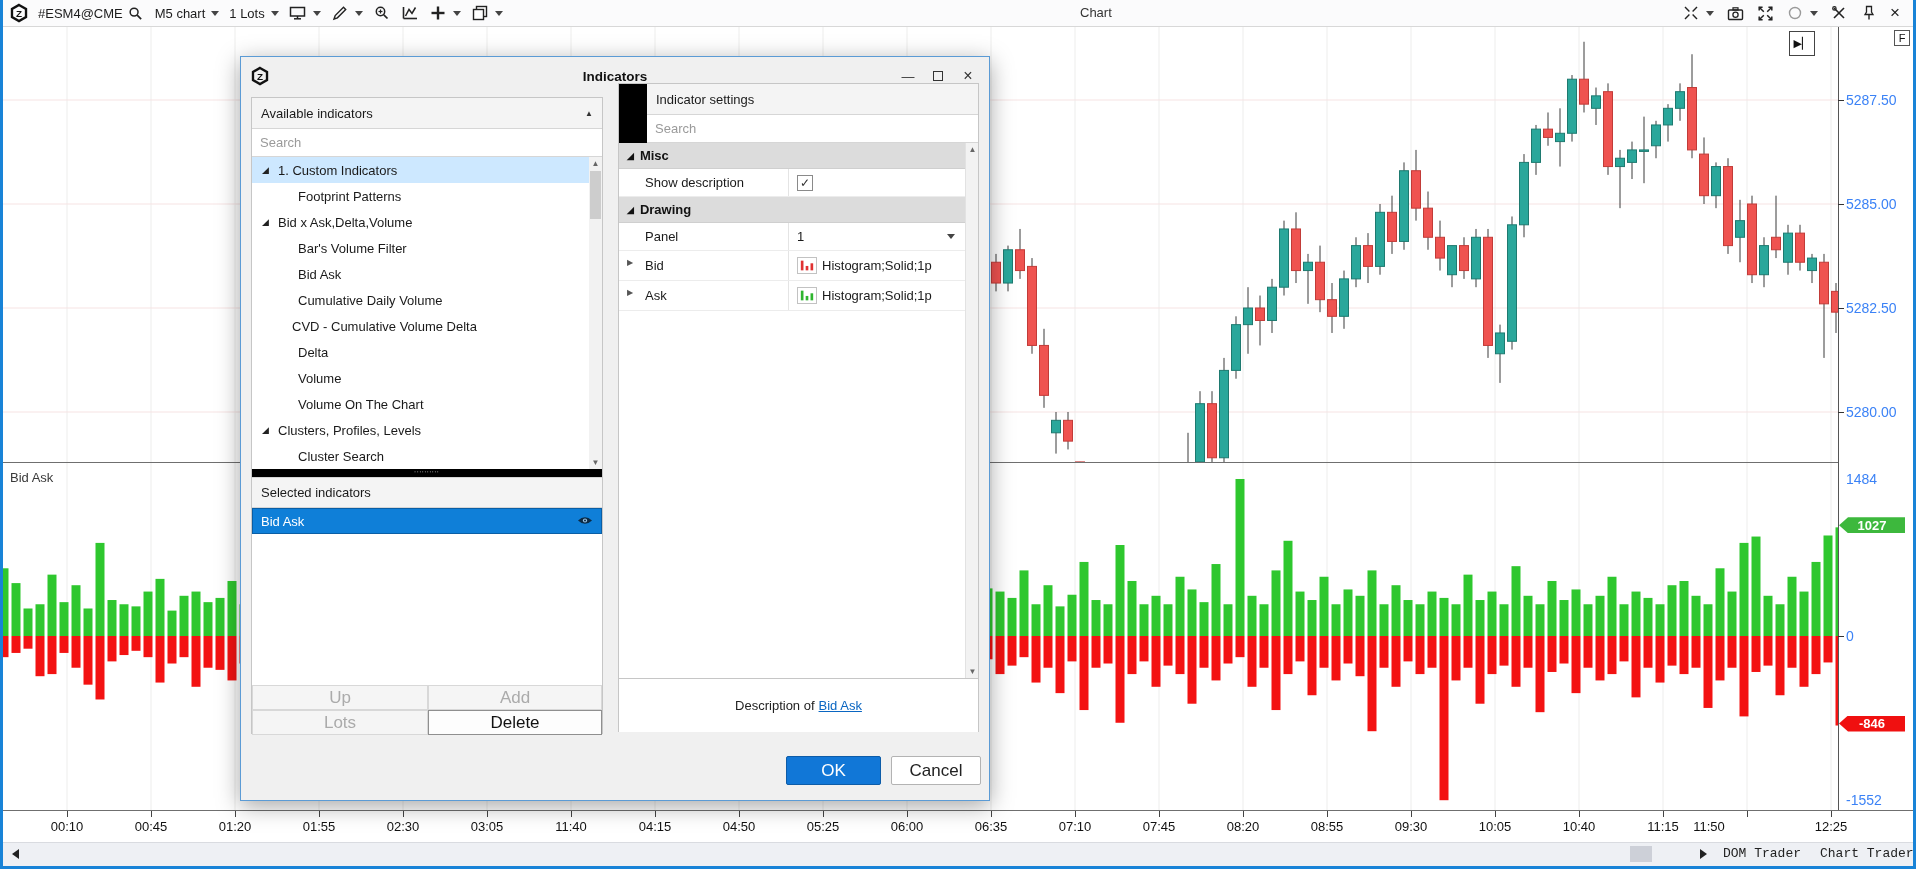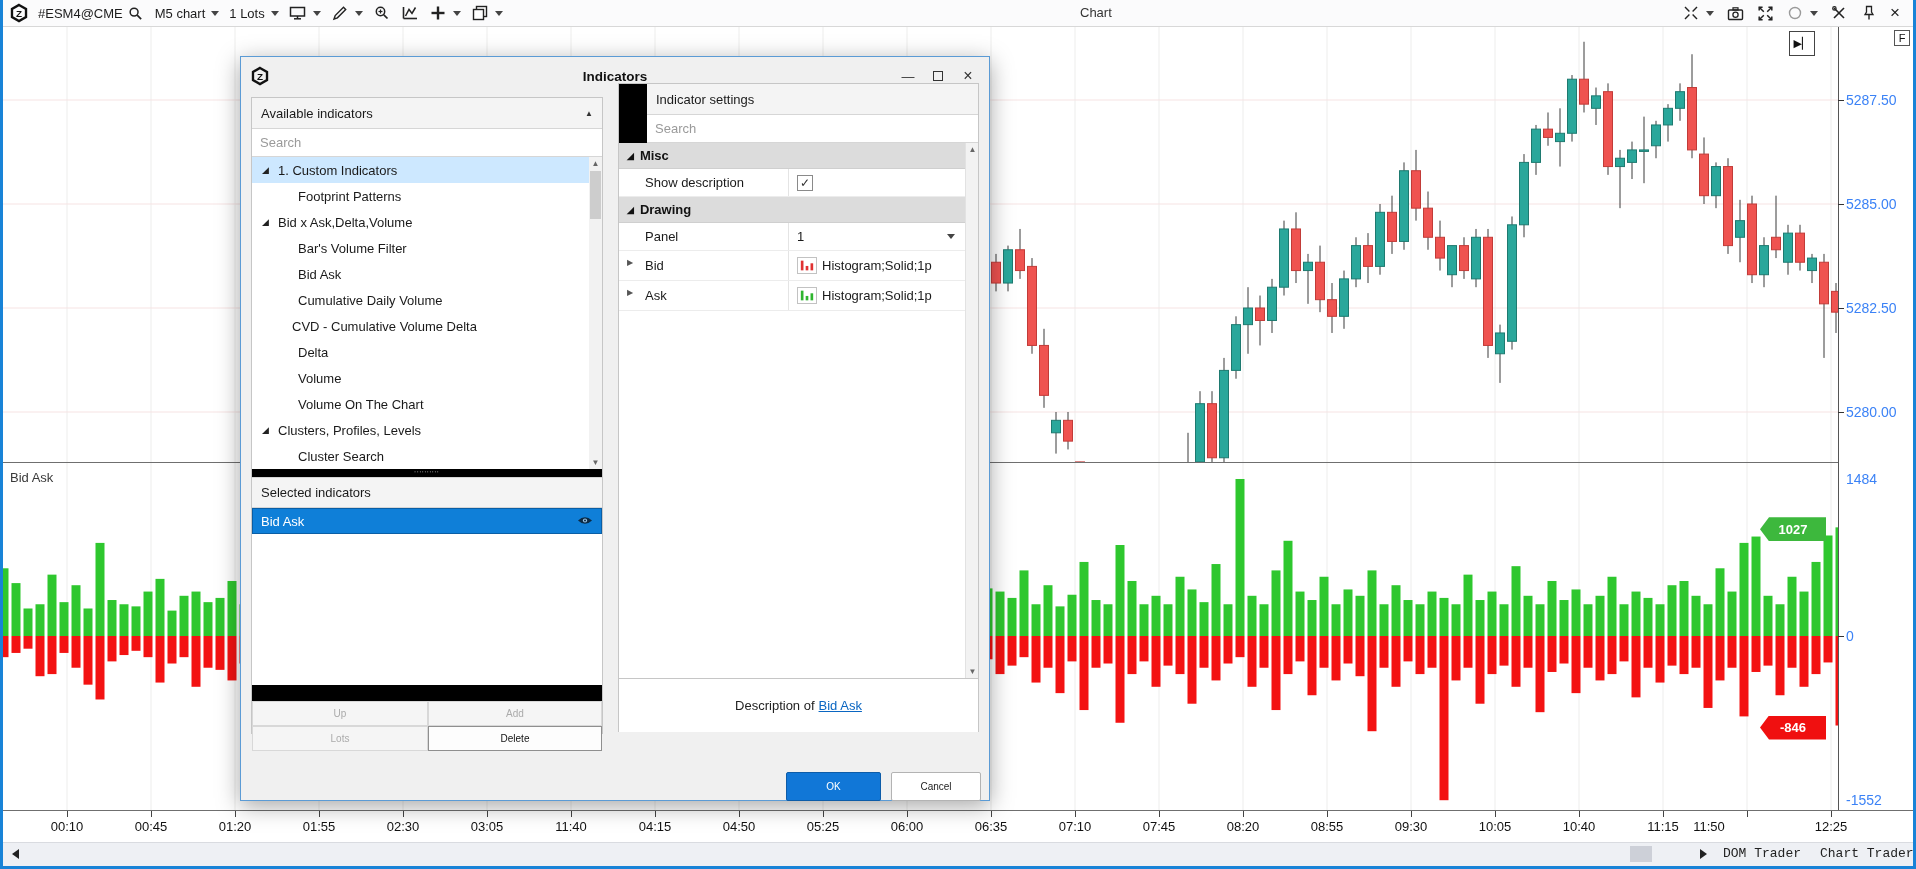--- a/index.html
+++ b/index.html
@@ -21,21 +21,21 @@
   #chart-title { left:1080px; top:5px; font-size:13px; color:#333; z-index:21; }
   
   #upper-svg { left:0; top:27px; z-index:1; }
   #lower-svg { left:0; top:462px; z-index:1; }
   .panel-divider { left:0; width:1838px; height:1px; background:#6f6f6f; z-index:2; }
   #price-axis-line { left:1838px; top:27px; width:1px; height:783px; background:#555; z-index:2; }
   .axis-label { font-size:14px; color:#3b82f6; z-index:3; white-space:nowrap; }
   .tick-dash { left:1838px; width:6px; height:1px; background:#333; z-index:3; }
   .time-tick { width:1px; height:6px; background:#444; top:811px; z-index:3; }
   .time-label { top:819px; font-size:13px; color:#111; transform:translateX(-50%); z-index:3; white-space:nowrap;}
-  .price-badge { left:1760px; width:66px; height:24px; color:#fff; font-weight:bold; font-size:13px; display:flex; align-items:center; justify-content:center; clip-path:polygon(0 50%, 9px 0, 100% 0, 100% 100%, 9px 100%); z-index:4; }
+  .price-badge { left:1839px; width:66px; height:16px; color:#fff; font-weight:bold; font-size:13px; display:flex; align-items:center; justify-content:center; clip-path:polygon(0 50%, 9px 0, 100% 0, 100% 100%, 9px 100%); z-index:4; }
   #bidask-label { left:10px; top:470px; font-size:13px; color:#3a3a3a; z-index:3; }
   #goto-end-btn { left:1789px; top:31px; width:26px; height:25px; border:1px solid #444; background:#fff; z-index:4; display:flex; align-items:center; justify-content:center; font-size:11px; color:#111; cursor:pointer;}
   #f-box { left:1894px; top:30px; width:16px; height:16px; border:1px solid #555; background:#fff; z-index:4; font-size:11px; color:#111; display:flex; align-items:center; justify-content:center;}
   
   #time-axis-bg { left:0; top:810px; width:1913px; height:32px; background:#fff; z-index:2;}
   #bottom-axis-line { left:0; top:810px; width:1913px; height:1px; background:#6f6f6f; z-index:3;}
   #hscroll { left:3px; top:842px; width:1910px; height:24px; background:#eef0f4; border-top:1px solid #d9dbe0; z-index:5; }
   #hscroll-left-arrow { left:12px; top:849px; width:0; height:0; border-top:5px solid transparent; border-bottom:5px solid transparent; border-right:7px solid #222; z-index:6; cursor:pointer;}
   #hscroll-thumb { left:1630px; top:846px; width:22px; height:16px; background:#cdd0d8; z-index:6; cursor:pointer;}
   #hscroll-right-arrow { left:1700px; top:849px; width:0; height:0; border-top:5px solid transparent; border-bottom:5px solid transparent; border-left:7px solid #222; z-index:6; cursor:pointer;}
@@ -51,21 +51,21 @@
   .search-row input { width:100%; height:100%; border:none; outline:none; padding:0 8px; font-size:13px; font-family:"Liberation Sans",sans-serif; color:#222; background:#fff;}
   .search-row input::placeholder { color:#9a9a9a; }
   .tree-row { height:26px; display:flex; align-items:center; font-size:13px; color:#1a1a1a; cursor:pointer; position:relative;}
   .tree-row.sel { background:#cde8ff; }
   .tree-arrow { position:absolute; left:10px; font-size:9px; color:#222; }
   .scrollbar { position:absolute; width:13px; background:#f2f2f2; }
   .sb-arrow { position:absolute; left:0; width:13px; height:13px; font-size:8px; color:#666; display:flex; align-items:center; justify-content:center; cursor:pointer;}
   .sb-thumb { position:absolute; left:1px; width:11px; background:#cdcdcd; cursor:pointer;}
   .splitter { height:8px; display:flex; align-items:center; justify-content:center; color:#8a8a8a; font-size:8px; letter-spacing:1px; cursor:row-resize;}
   .sel-item { height:26px; background:#0f7fd8; border:1px solid #0a5ea5; color:#fff; font-size:13px; display:flex; align-items:center; padding:0 8px; cursor:pointer;}
-  .dlg-btn { position:absolute; display:flex; align-items:center; justify-content:center; font-size:10px; cursor:pointer;margin-top:16px; }
+  .dlg-btn { position:absolute; display:flex; align-items:center; justify-content:center; font-size:17px; cursor:pointer; }
   .dlg-btn.disabled { background:#f5f5f5; border:1px solid #d8d8d8; color:#ababab; cursor:default;}
   .dlg-btn.normal { background:#fdfdfd; border:1px solid #8f8f8f; color:#111; }
   #ok-btn { background:#1177d7; border:1px solid #0d5ca8; color:#fff; border-radius:2px;}
   #cancel-btn { background:#fff; border:1px solid #b3b3b3; color:#222; border-radius:2px;}
   .group-row { background:#dcdcdc; font-weight:bold; font-size:13px; color:#111; display:flex; align-items:center; padding-left:8px; gap:6px; border-bottom:1px solid #cfcfcf; cursor:pointer;}
   .prop-row { display:flex; align-items:center; font-size:13px; color:#1a1a1a; border-bottom:1px solid #ececec; position:relative; background:#fff;}
   .prop-label { width:169px; padding-left:26px; position:relative; }
   .prop-value { flex:1; border-left:1px solid #e4e4e4; height:100%; display:flex; align-items:center; padding-left:8px; position:relative; overflow:hidden; white-space:nowrap;}
   .row-arrow { position:absolute; left:8px; font-size:8px; color:#555; }
   .style-icon { width:20px; height:17px; border:1px solid #c2c2c2; background:#fff; margin-right:5px; flex:none; display:block;}

